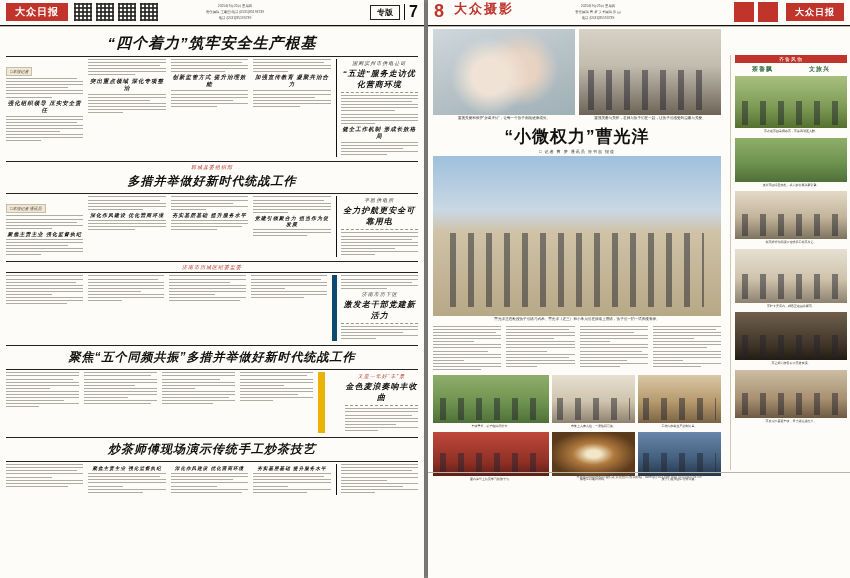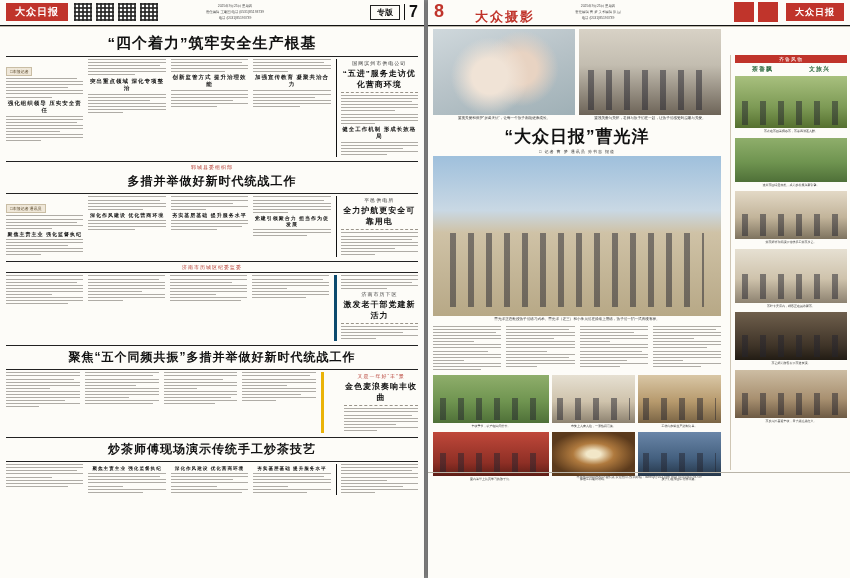--- a/index.html
+++ b/index.html
@@ -18,36 +18,36 @@
          repeating-linear-gradient(0deg,#2b2b2b 0 2px,transparent 2px 4px);
          background-blend-mode:multiply;opacity:.85;}
   .mh-meta{position:absolute;font-size:3.4px;color:#4a4a4a;line-height:1.5;text-align:center;}
   .mh-pagebox{position:absolute;right:6px;top:3px;height:18px;display:flex;align-items:center;gap:4px;}
   .mh-special{border:1px solid #222;padding:1px 6px;font-size:8px;font-weight:bold;color:#111;}
   .mh-pagenum{font-size:16px;font-weight:bold;color:#111;}
   .mh-rule{position:absolute;left:0;right:0;bottom:0;height:1px;background:#111;}
 
   
   .masthead.r .mh-pagenum{position:absolute;left:6px;top:1px;font-size:18px;color:#c0342b;font-weight:bold;}
-  .mh-section{position:absolute;left:26px;top:8px;font-size:13px;font-weight:bold;color:#c0342b;letter-spacing:2px;margin-left:21px;}
+  .mh-section{position:absolute;left:26px;top:0;font-size:13px;font-weight:bold;color:#c0342b;letter-spacing:2px;}
   .mh-redbox{position:absolute;width:20px;height:20px;top:2px;background:#c0342b;}
   .mh-logo-r{position:absolute;right:6px;top:3px;width:58px;height:18px;background:#c0342b;color:#fff;font-size:9px;
              text-align:center;line-height:18px;font-weight:bold;letter-spacing:1px;}
   .rulebar{height:1px;background:#222;margin:2px 0;}
   .dotrule{height:0;border-top:1px dashed #9a948a;margin:2px 0;}
 
   .fakecol{font-size:0;line-height:0;}
   .ln{height:1px;background:#6f6a62;opacity:.55;margin-bottom:2.1px;}
   .ln.s80{width:80%}.ln.s60{width:60%}.ln.s45{width:45%}.ln.s92{width:92%}.ln.s70{width:70%}
 
   .tag{display:inline-block;background:#efe7d8;border:1px solid #c9bda4;color:#5a4a2d;font-size:4px;
        padding:1px 3px;margin-bottom:2px;}
 
   
-  .lp{position:relative;padding:3px 6px 0 6px;}
+  .lp{position:relative;padding:3px 6px 0 6px;font-style:italic;}
   .cols{display:flex;gap:5px;}
   .col{flex:1;}
 
   .bigtitle{font-size:15px;font-weight:bold;text-align:center;color:#111;letter-spacing:1px;margin:4px 0 3px;}
   .midtitle{font-size:12px;font-weight:bold;text-align:center;color:#111;letter-spacing:1px;margin:3px 0;}
   .smalltitle{font-size:8px;font-weight:bold;text-align:center;color:#111;letter-spacing:1px;margin:2px 0;}
   .kicker{font-size:5px;text-align:center;color:#333;letter-spacing:1px;margin:1px 0;}
   .kicker.red{color:#b23228;}
 
   
@@ -367,21 +367,21 @@
                 <div class="ln"></div>
                 <div class="ln s92"></div>
                 <div class="ln"></div>
                 <div class="ln"></div>
                 <div class="ln s45"></div>
                 <div class="ln"></div>
                 <div class="ln"></div>
                 <div class="ln s70"></div>
               </div>
             </div>
-          <div class="col" style="border-left:3px solid #0c4a6e;padding-left:4px">
+          <div class="col" style="border-left:5px solid #0c4a6e;padding-left:4px">
             <div class="fakecol">
                 <div class="ln"></div>
                 <div class="ln"></div>
                 <div class="ln s92"></div>
                 <div class="ln"></div>
                 <div class="ln s60"></div>
               </div>
             <div class="kicker">济南市历下区</div>
             <div class="smalltitle">激发老干部党建新活力</div>
             <div class="dotrule"></div>
@@ -454,21 +454,21 @@
                 <div class="ln"></div>
                 <div class="ln"></div>
                 <div class="ln s60"></div>
                 <div class="ln"></div>
                 <div class="ln"></div>
                 <div class="ln s80"></div>
                 <div class="ln"></div>
                 <div class="ln s45"></div>
               </div>
             </div>
-          <div class="col" style="border-left:3px solid #eab308;padding-left:20px">
+          <div class="col" style="border-left:7px solid #eab308;padding-left:20px">
             <div class="kicker red">又是一年好“丰”景</div>
             <div class="smalltitle">金色麦浪奏响丰收曲</div>
             <div class="dotrule"></div>
             <div class="fakecol">
                 <div class="ln"></div>
                 <div class="ln"></div>
                 <div class="ln s92"></div>
                 <div class="ln"></div>
                 <div class="ln"></div>
                 <div class="ln s70"></div>
@@ -573,21 +573,21 @@
           <div style="flex:1">
             <div class="photo ph-hands" style="height:86px"></div>
             <div class="cap">重视关爱和保护“折翼天使”，让每一个孩子都能健康成长。</div>
           </div>
           <div style="flex:1">
             <div class="photo ph-office people" style="height:86px"></div>
             <div class="cap">重视关爱与关怀，老师与孩子们在一起，让孩子们感受到温暖与关爱。</div>
           </div>
         </div>
 
-        <div class="bigtitle" style="font-size:17px;margin:3px 0 1px">“大众日报”曹光洋</div>
+        <div class="bigtitle" style="font-size:17px;margin:3px 0 1px">“小微权力”曹光洋</div>
         <div class="kicker" style="font-size:4px">□ 记者 曹 梦  通讯员  孙书志  报道</div>
 
         <div class="photo ph-main people" style="height:160px;margin-top:2px"></div>
         <div class="cap">曹光洋正在教授孩子们练习武术。曹光洋（左三）和小学员们在操场上晨练，孩子们一招一式有模有样。</div>
 
         <div class="cols" style="margin-top:2px">
           <div class="col">
               <div class="fakecol">
                 <div class="ln"></div>
                 <div class="ln"></div>

